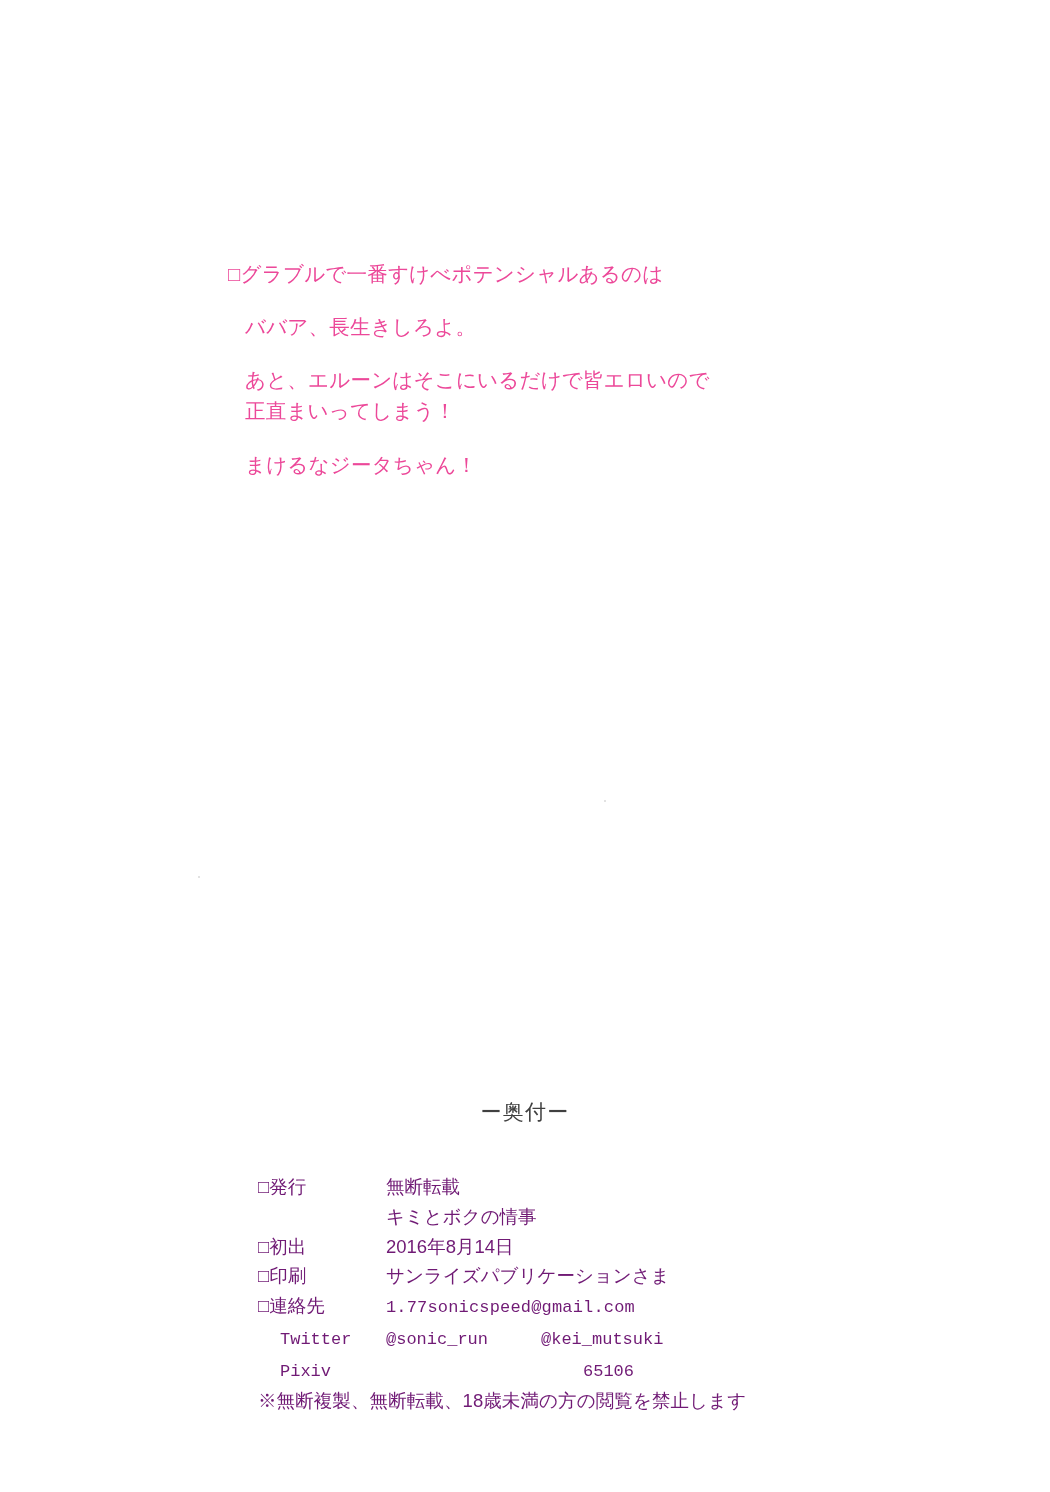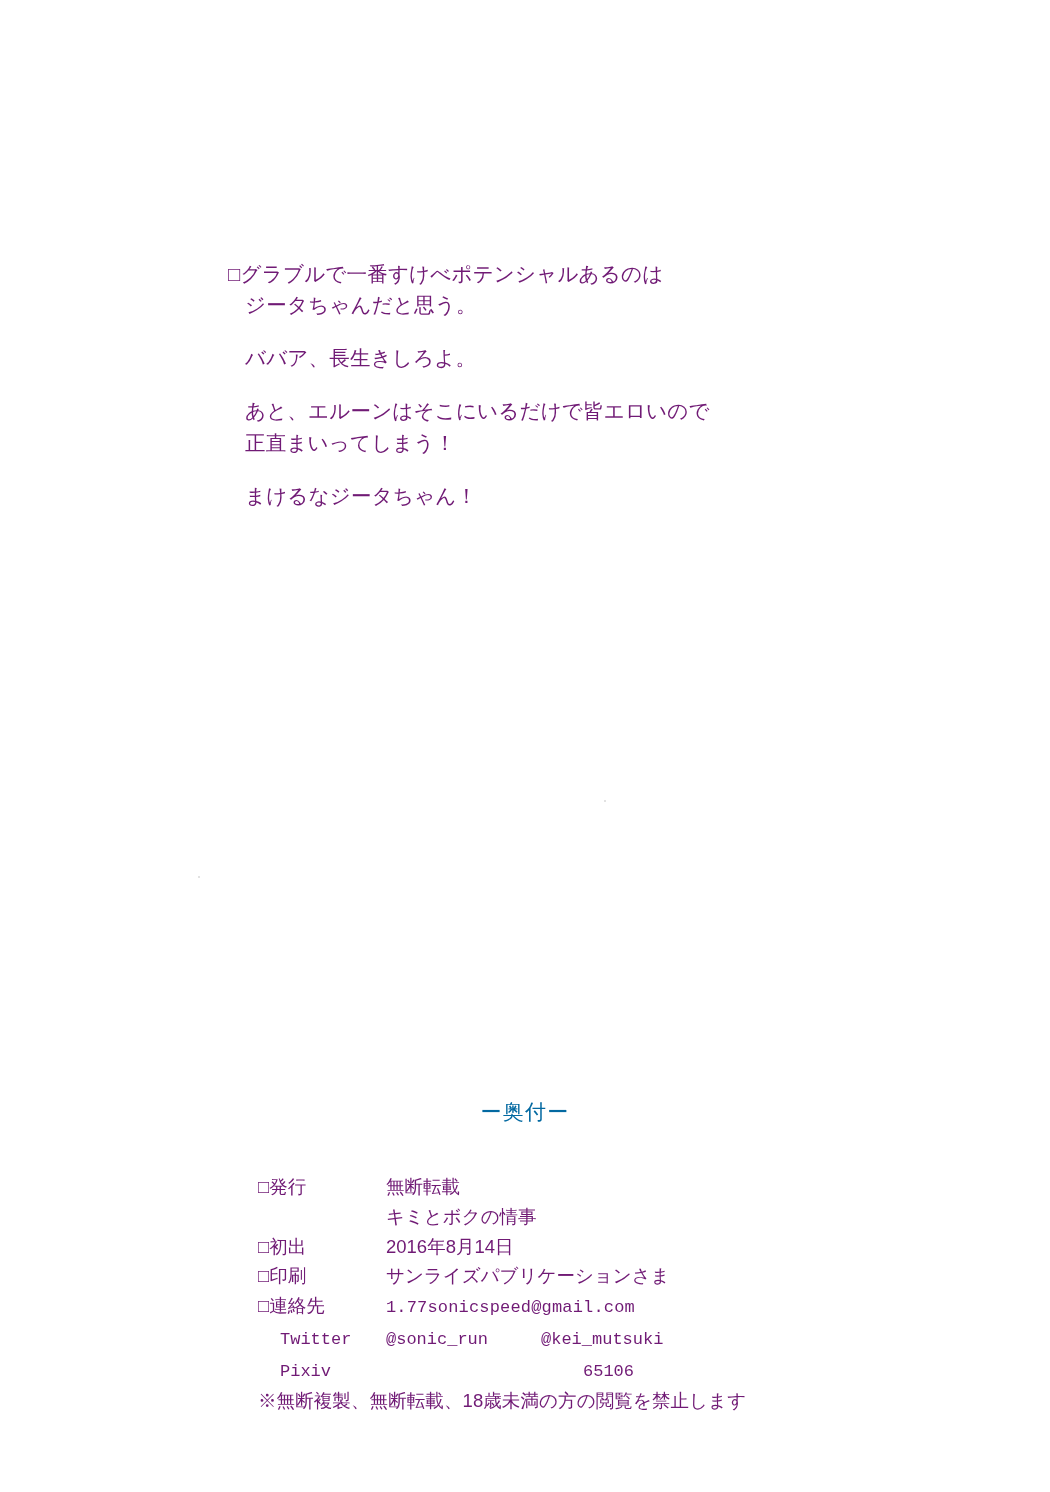--- a/index.html
+++ b/index.html
@@ -23,21 +23,21 @@
 
   
   .afterword {
     position: absolute;
     left: 228px;
     top: 258px;
     width: 700px;
     font-size: 20.5px;
     line-height: 1.52;
     letter-spacing: 0.01em;
-    color: #701a75;
+    color: #ec4899;
   }
   .afterword p {
     margin: 0;
   }
   .afterword .para {
     margin-bottom: 22px;
   }
   .afterword .para:last-child {
     margin-bottom: 14px;
   }
@@ -47,21 +47,21 @@
 
   
   .colophon-heading {
     position: absolute;
     left: 0;
     right: 0;
     top: 1098px;
     text-align: center;
     font-size: 21px;
     letter-spacing: 0.06em;
-    color: #0369a1;
+    color: #404040;
   }
 
   
   .colophon {
     position: absolute;
     left: 258px;
     top: 1174px;
     width: 540px;
     font-size: 18.5px;
     line-height: 1.45;
@@ -140,21 +140,20 @@
 
 <div class="page">
 
   <span class="speck" style="left:604px; top:800px;"></span>
   <span class="speck" style="left:198px; top:876px;"></span>
 
   <div class="afterword">
 
     <div class="para">
       <p>□グラブルで一番すけべポテンシャルあるのは</p>
-      <p class="indent">ジータちゃんだと思う。</p>
     </div>
 
 
     <div class="para">
       <p class="indent">ババア、長生きしろよ。</p>
     </div>
 
     <div class="para">
       <p class="indent">あと、エルーンはそこにいるだけで皆エロいので</p>
       <p class="indent">正直まいってしまう！</p>

